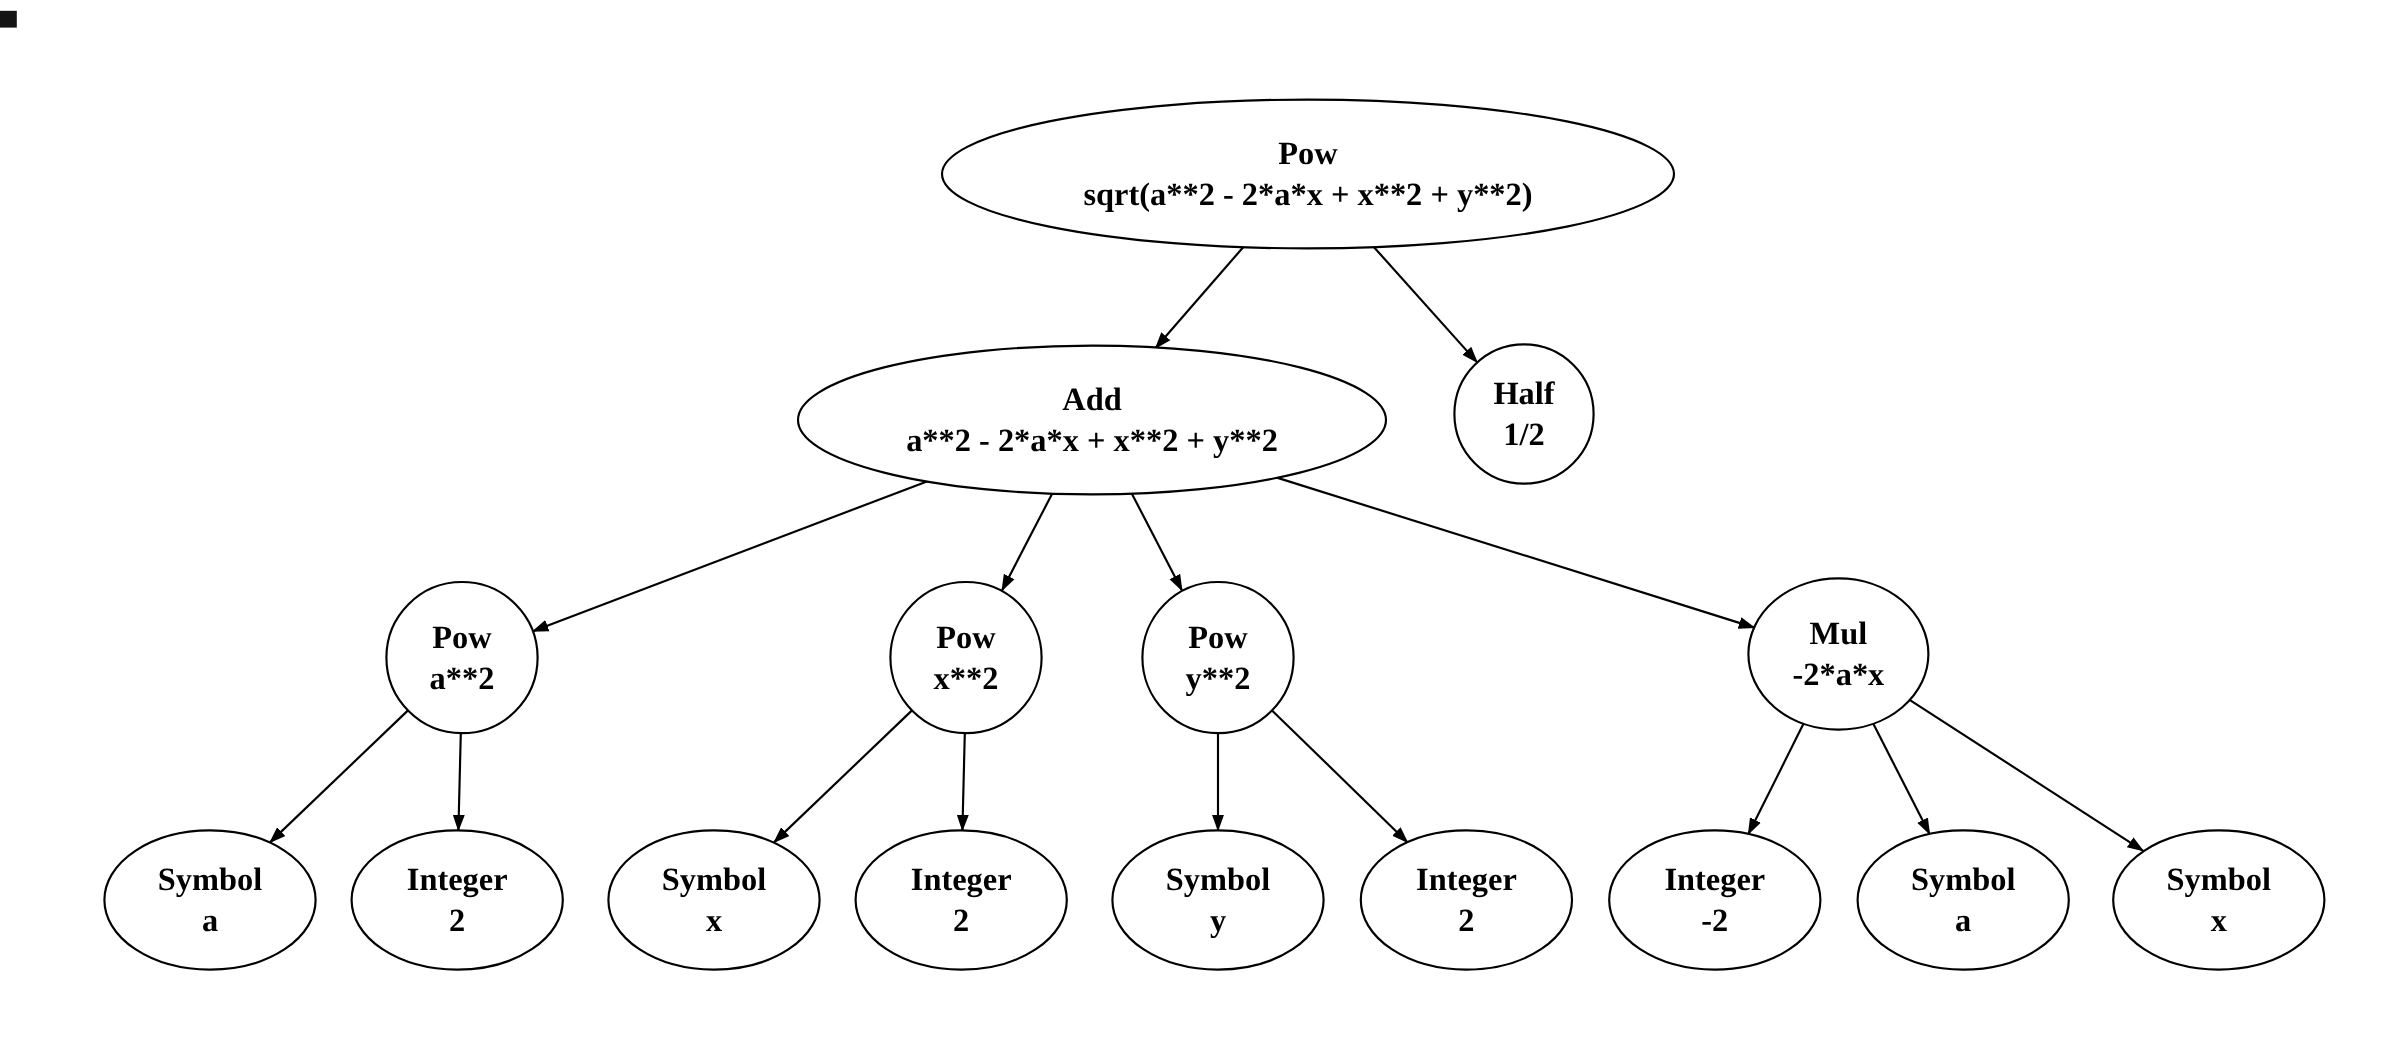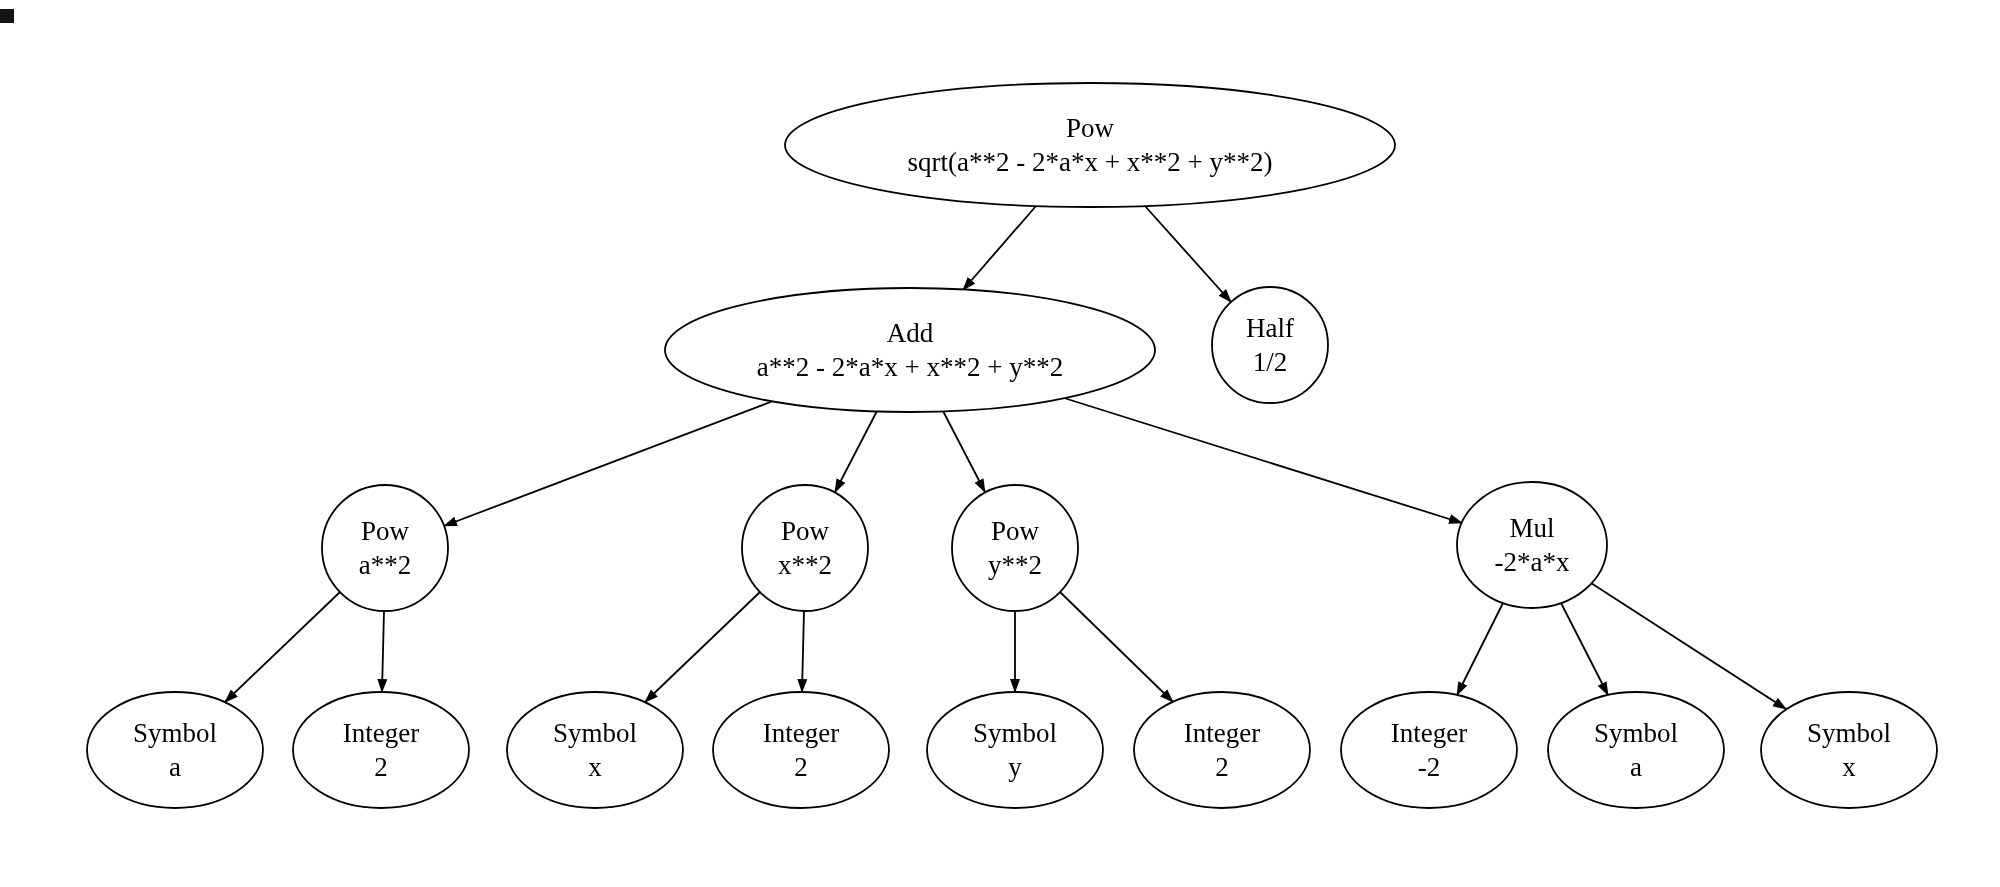--- a/index.html
+++ b/index.html
@@ -8,20 +8,21 @@
     background: #ffffff;
     width: 2000px;
     height: 887px;
     overflow: hidden;
   }
   .canvas {
     position: relative;
     width: 1784px;
     height: 887px;
     background: #ffffff;
+    font-weight: bold;
   }
   .corner-mark {
     position: absolute;
     left: 0px;
     top: 9px;
     width: 14px;
     height: 14px;
     background: #141414;
   }
   svg.tree {

